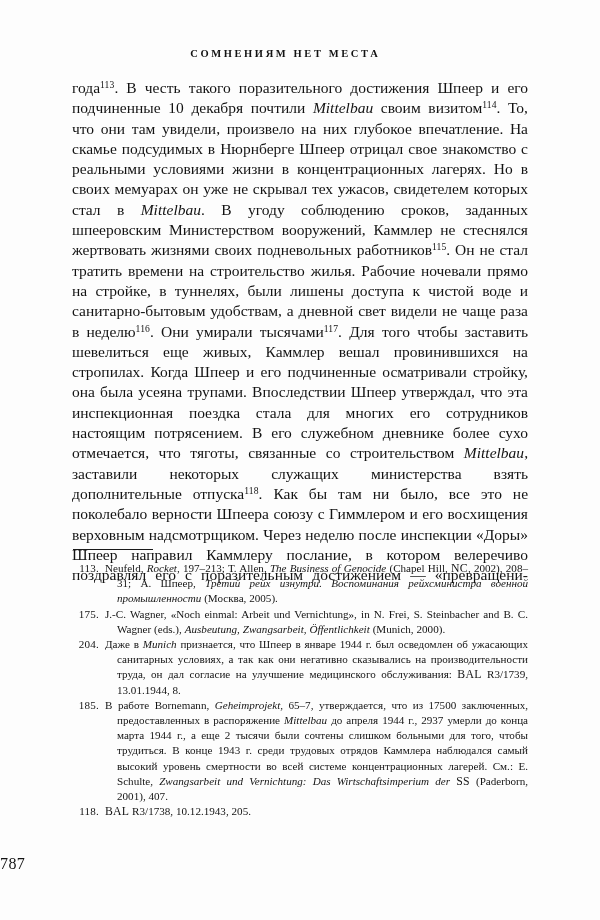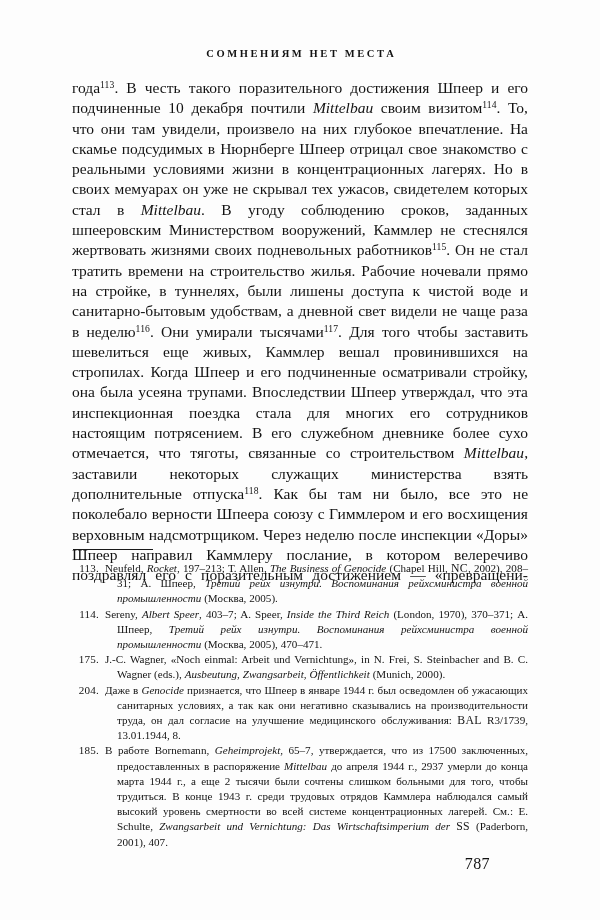--- a/index.html
+++ b/index.html
@@ -22,21 +22,21 @@
     position: absolute;
     left: 0;
     top: 0;
     width: 600px;
     height: 920px;
   }
 
   
   .running-head {
     position: absolute;
-    left: 72px;
+    left: 56px;
     top: 48px;
     width: 456px;
     text-align: center;
     font-size: 10.5px;
     letter-spacing: 2.6px;
     text-indent: 2.6px;
     font-weight: 700;
     color: #131313;
     white-space: nowrap;
   }
@@ -115,21 +115,21 @@
     font-size: 1.06em;
     letter-spacing: 0.25px;
   }
 
   
   .folio {
     position: absolute;
     left: 0;
     top: 855px;
     width: 490px;
-    text-align: right;
+    text-align: left;
     font-size: 16px;
     color: #121212;
     letter-spacing: 0.4px;
   }
 </style>
 </head>
 <body>
 
 <div class="page">
 
@@ -141,32 +141,32 @@
 
   <div class="fn-rule"></div>
 
   <div class="footnotes">
 
   <div class="footnote">
         <span class="fn-num">113.</span>
         <span class="fn-text">Neufeld, <i>Rocket</i>, 197–213; T. Allen, <i>The Business of Genocide</i> (Chapel Hill, <span class="sc">NC</span>, 2002), 208–31; А. Шпеер, <i>Третий рейх изнутри. Воспоминания рейхсминистра военной промышленности</i> (Москва, 2005).</span>
       </div>
       <div class="footnote">
-        <span class="fn-num">114.</span>
-        <span class="fn-text">Sereny, <i>Albert Speer</i>, 403–7; A. Speer, <i>Inside the Third Reich</i> (London, 1970), 370–371; А. Шпеер, <i>Третий рейх изнутри. Воспоминания рейхсминистра военной промышленности</i> (Москва, 2005), 470–471.</span>
-      </div>
-      <div class="footnote">
         <span class="fn-num">175.</span>
         <span class="fn-text">J.-C. Wagner, «Noch einmal: Arbeit und Vernichtung», in N. Frei, S. Steinbacher and B. C. Wagner (eds.), <i>Ausbeutung, Zwangsarbeit, Öffentlichkeit</i> (Munich, 2000).</span>
       </div>
       <div class="footnote">
         <span class="fn-num">204.</span>
-        <span class="fn-text">Даже в <i>Genocide</i> признается, что Шпеер в январе 1944 г. был осведомлен об ужасающих санитарных условиях, а так как они негативно сказывались на производительности труда, он дал согласие на улучшение медицинского обслуживания: <span class="sc">BAL</span> R3/1739, 13.01.1944, 8.</span>
+        <span class="fn-text">Даже в <i>Munich</i> признается, что Шпеер в январе 1944 г. был осведомлен об ужасающих санитарных условиях, а так как они негативно сказывались на производительности труда, он дал согласие на улучшение медицинского обслуживания: <span class="sc">BAL</span> R3/1739, 13.01.1944, 8.</span>
       </div>
       <div class="footnote">
         <span class="fn-num">185.</span>
         <span class="fn-text">В работе Bornemann, <i>Geheimprojekt</i>, 65–7, утверждается, что из 17500 заключенных, предоставленных в распоряжение <i>Mittelbau</i> до апреля 1944 г., 2937 умерли до конца марта 1944 г., а еще 2 тысячи были сочтены слишком больными для того, чтобы трудиться. В конце 1943 г. среди трудовых отрядов Каммлера наблюдался самый высокий уровень смертности во всей системе концентрационных лагерей. См.: E. Schulte, <i>Zwangsarbeit und Vernichtung: Das Wirtschaftsimperium der</i> <span class="sc">SS</span> (Paderborn, 2001), 407.</span>
+      </div>
+      <div class="footnote">
+        <span class="fn-num">118.</span>
+        <span class="fn-text"><span class="sc">BAL</span> R3/1738, 10.12.1943, 205.</span>
       </div>
     </div>
 
   <div class="folio">787</div>
 
 </div>
 
 </body></html>

